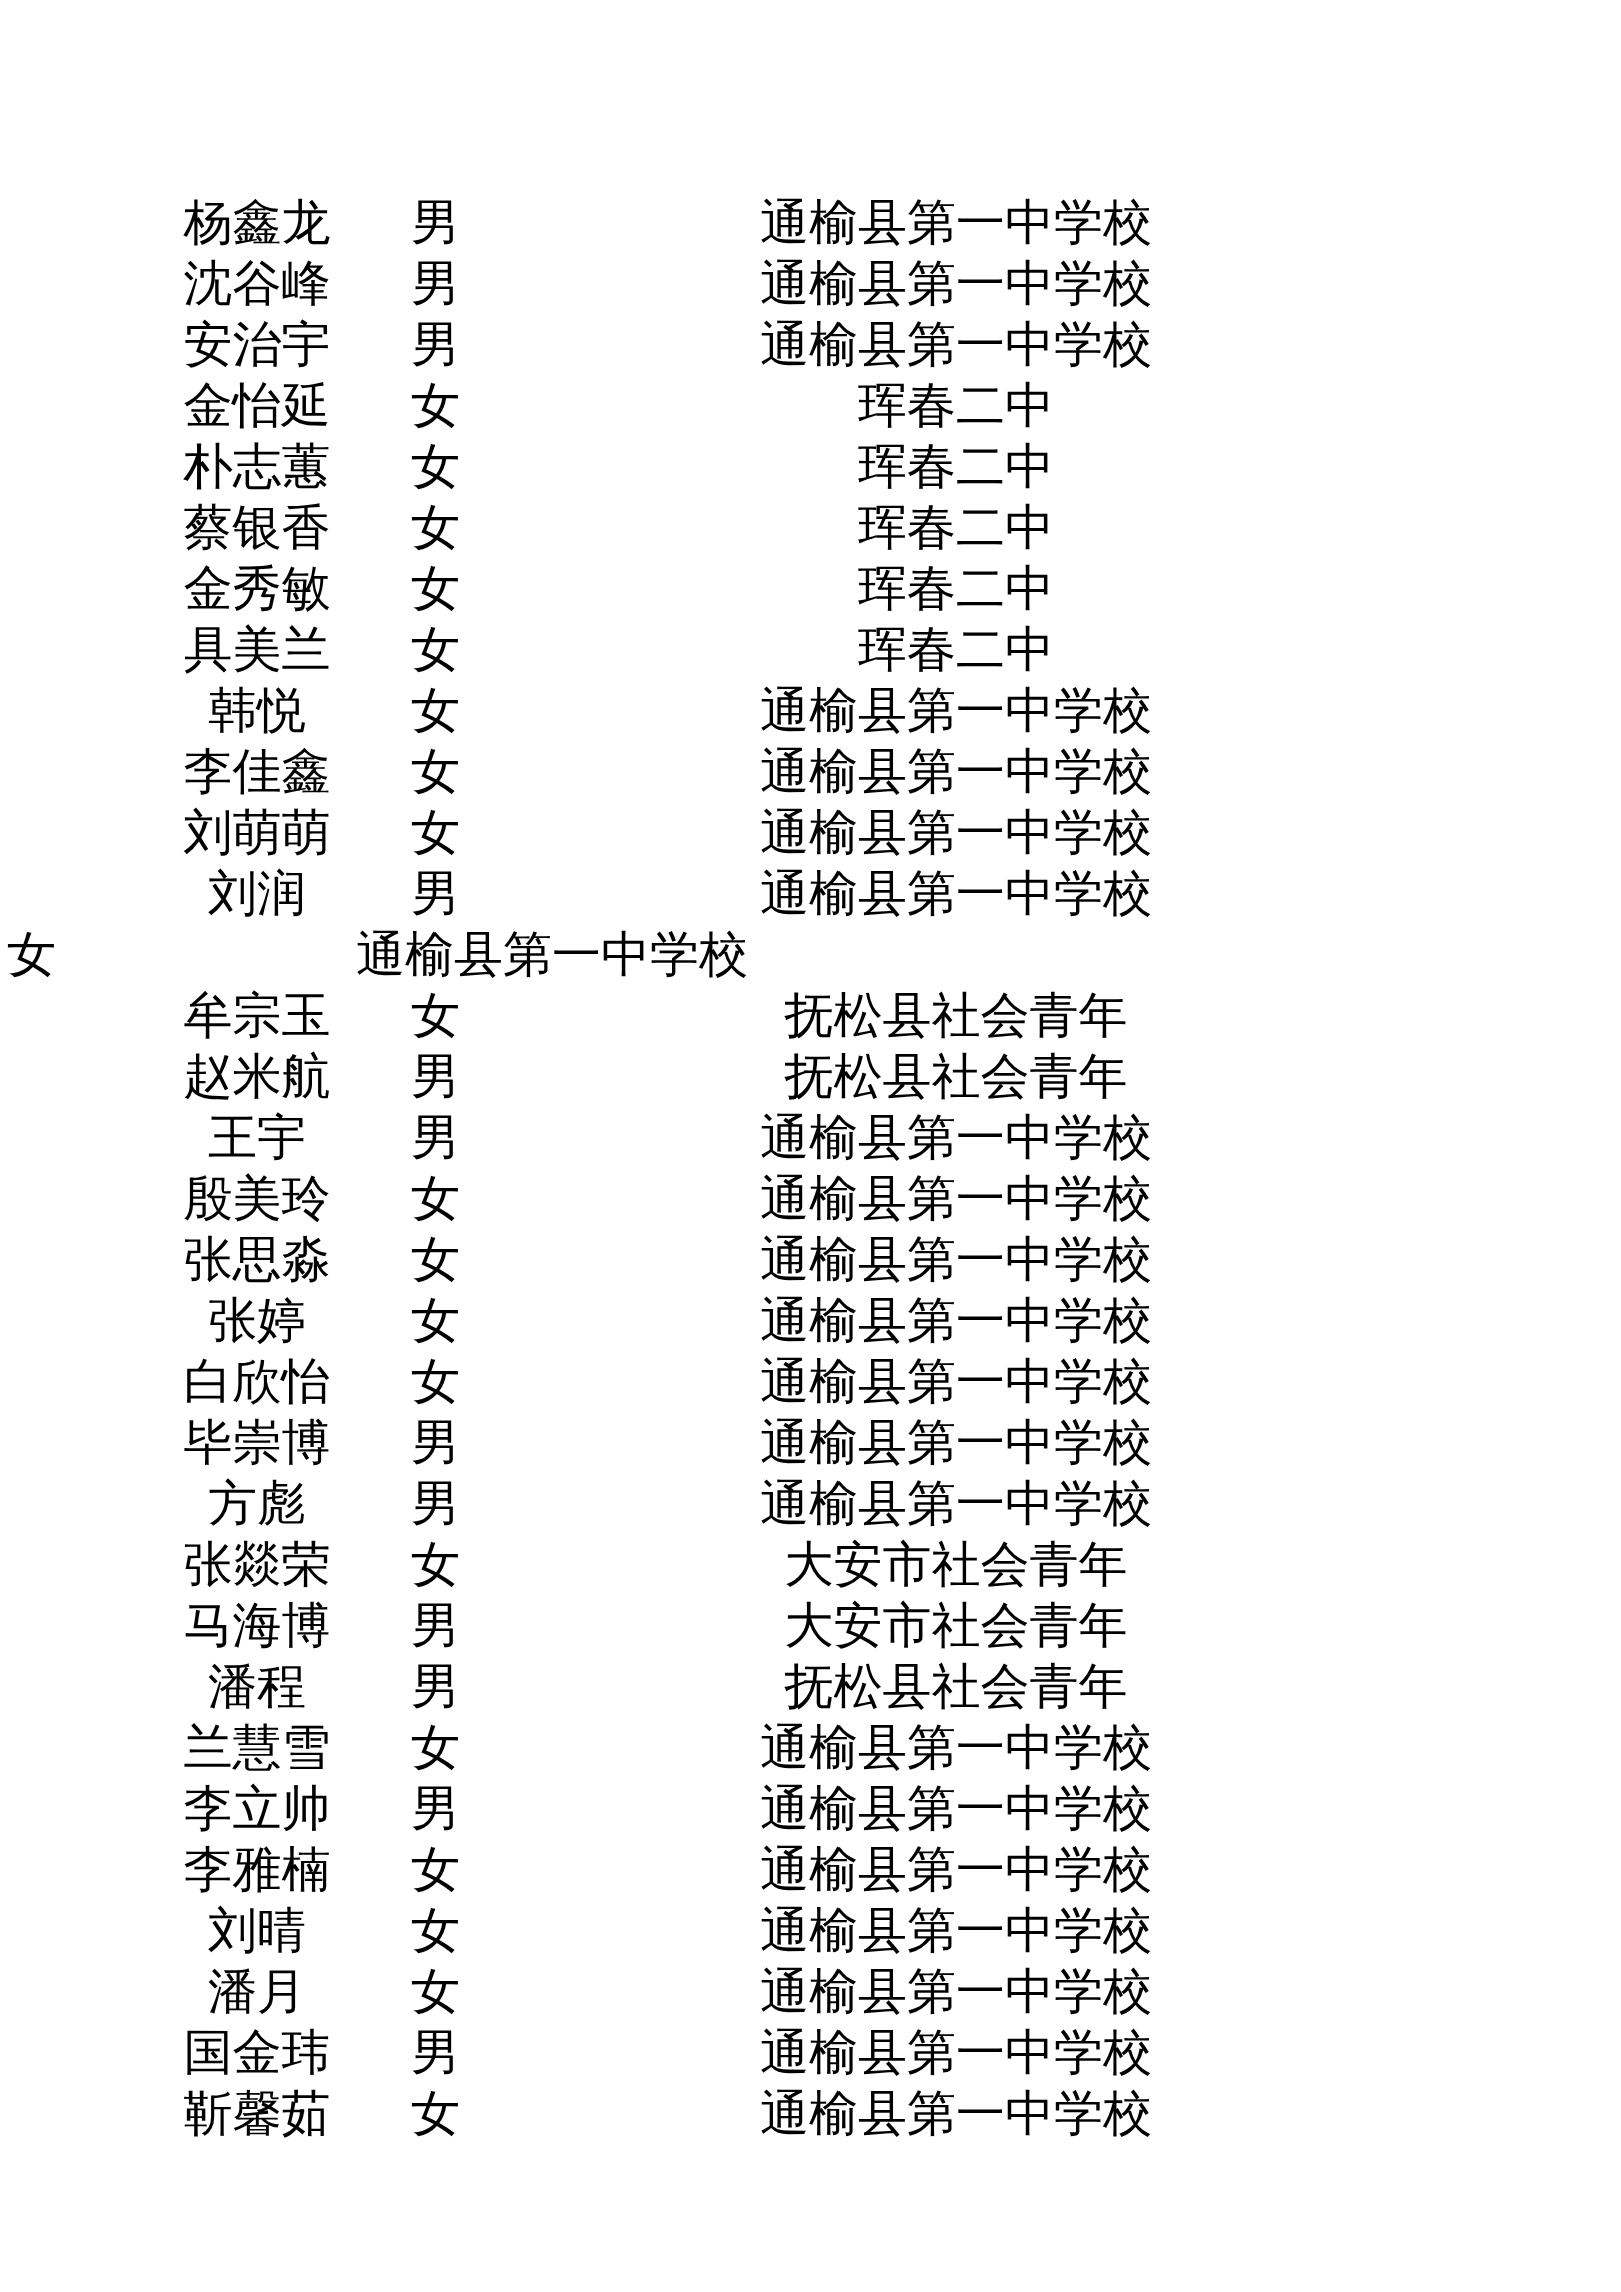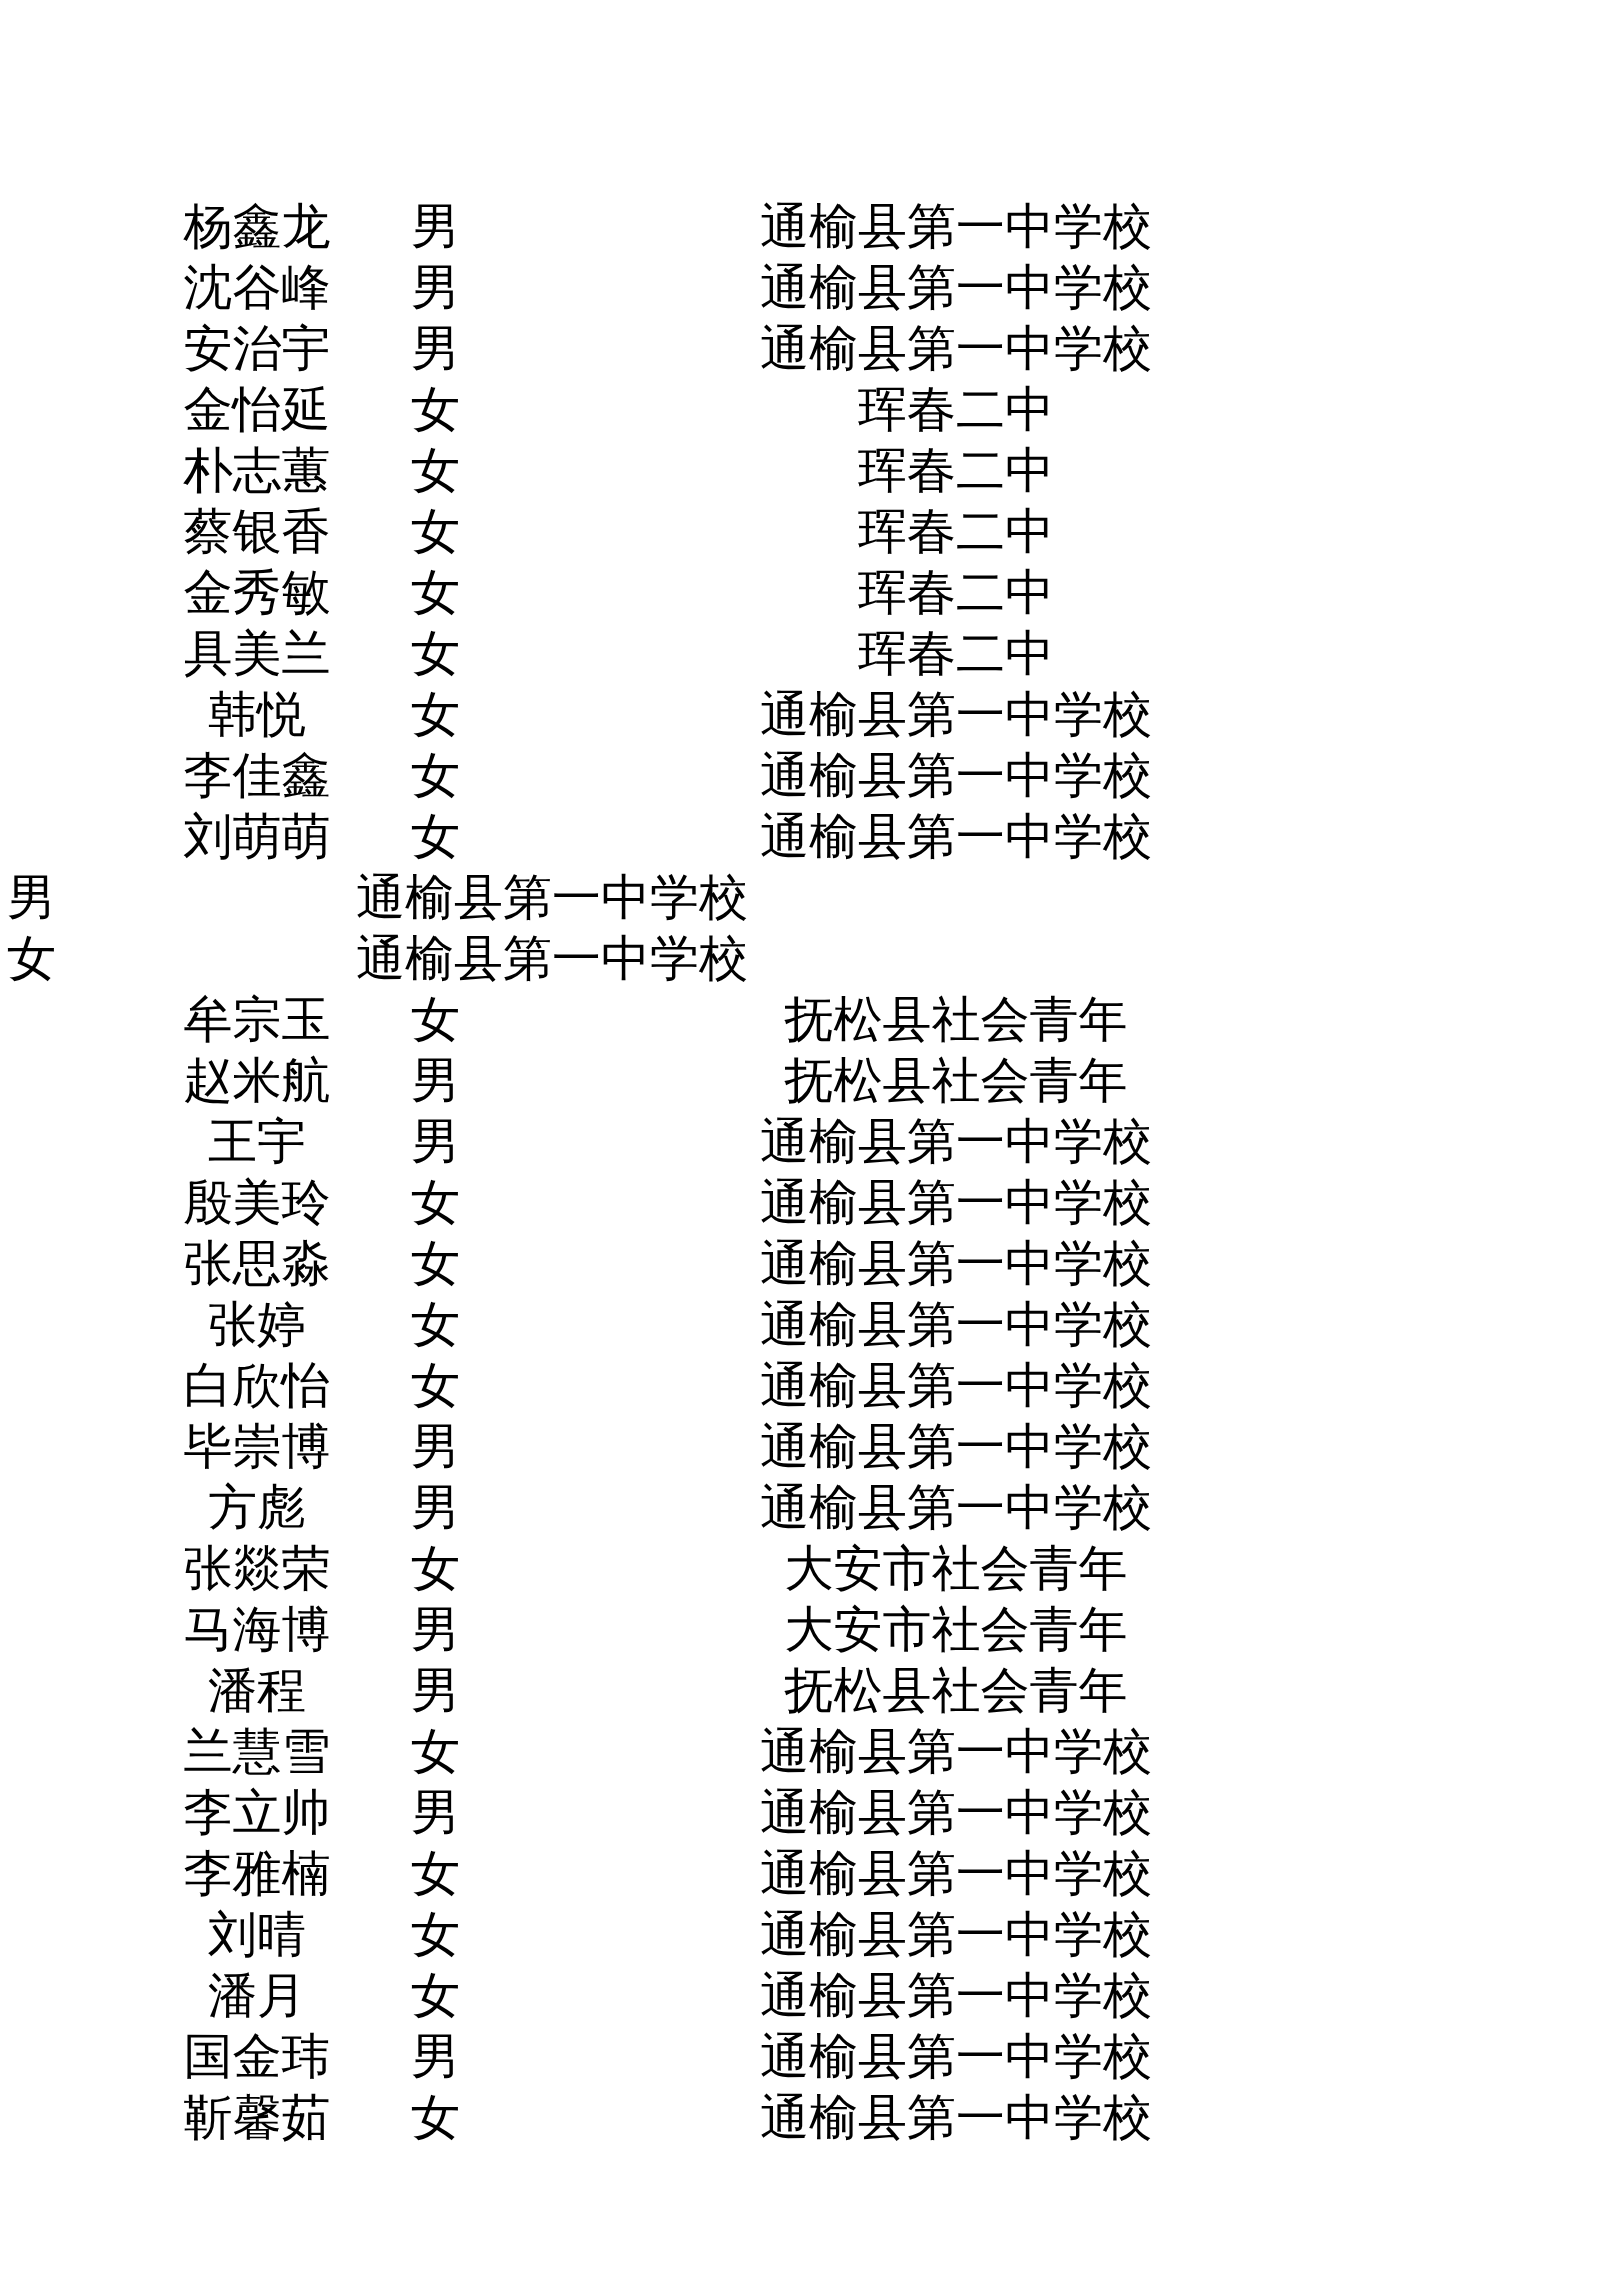--- a/index.html
+++ b/index.html
@@ -21,20 +21,21 @@
     top: 196px;
     left: 0;
     width: 1621px;
   }
   .row {
     display: flex;
     height: 61px;
     line-height: 61px;
     font-size: 49px;
     white-space: nowrap;
+    font-family: Liberation Mono, monospace;
   }
   .cell {
     display: block;
     text-align: center;
     overflow: visible;
   }
   .c-name   { width: 294px; margin-left: 110px; }
   .c-gender { width: 63px; }
   .c-school { width: 978px; }
 </style>
@@ -92,20 +93,21 @@
         <span class="cell c-name">李佳鑫</span>
         <span class="cell c-gender">女</span>
         <span class="cell c-school">通榆县第一中学校</span>
       </div>
       <div class="row">
         <span class="cell c-name">刘萌萌</span>
         <span class="cell c-gender">女</span>
         <span class="cell c-school">通榆县第一中学校</span>
       </div>
       <div class="row">
+        <span class="cell c-name">刘润</span>
         <span class="cell c-gender">男</span>
         <span class="cell c-school">通榆县第一中学校</span>
       </div>
       <div class="row">
         <span class="cell c-gender">女</span>
         <span class="cell c-school">通榆县第一中学校</span>
       </div>
       <div class="row">
         <span class="cell c-name">牟宗玉</span>
         <span class="cell c-gender">女</span>

